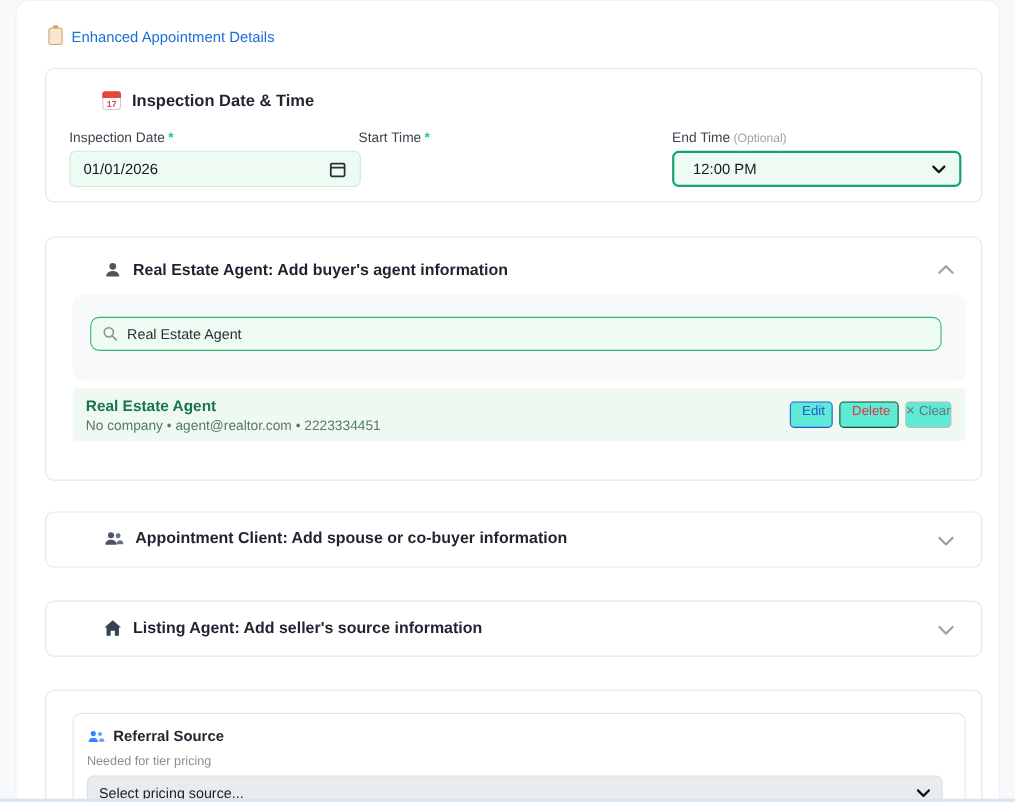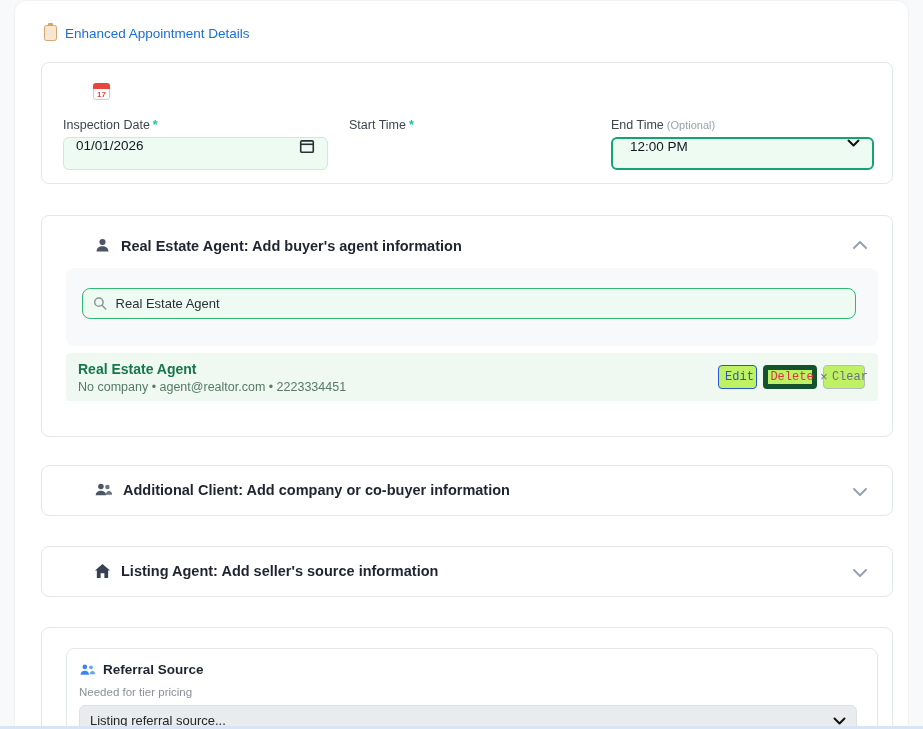--- a/index.html
+++ b/index.html
@@ -23,21 +23,21 @@
   .card-head { position:absolute; display:flex; align-items:center; gap:10px;padding-left:32px; }
   .card-title { font-size:15px; font-weight:bold; color:#1f2430; }
   .card-title.sm { font-size:14.5px; }
 
   
   #card-inspection { top:62px; height:122px; }
   .field-label { position:absolute; top:55px; font-size:12.5px; color:#3d454f; }
   .req { color:#16c5a3; font-weight:bold; margin-left:3px; }
   .opt { color:#9aa3ad; font-size:11px; margin-left:3px; }
   .mint-field { position:absolute; top:74px; height:33px; background:#edfbf3;
-                border:1px solid #cfe8da; border-radius:6px; display:flex; align-items:flex-start;
+                border:1px solid #cfe8da; border-radius:6px; display:flex; align-items:center;
                 padding:0 12px; font-size:13.5px; color:#12181f; cursor:pointer; }
   .mint-field.strong { border:2px solid #12a571; }
   .grow { flex:1; }
 
   
   .chev { width:16px; height:16px; }
   .acc-chev { position:absolute; right:24px; cursor:pointer; }
 
   
   #card-buyer { top:215px; height:222px; }
@@ -45,24 +45,24 @@
                   background:#f8f9fa; border-radius:8px; }
   .search-input-wrap { position:absolute; left:16px; top:20px; width:774px; height:31px;
                   background:#eefbf3; border:1.5px solid #31b873; border-radius:8px;
                   display:flex; align-items:center; padding:0 10px; gap:8px; }
   .search-input { border:none; outline:none; background:transparent; font-size:13px; color:#2a2f36;
                   font-family:"Liberation Sans","DejaVu Sans",sans-serif; width:100%; }
   .result-row { position:absolute; left:24px; top:137px; width:812px; height:48px;
                 background:#eff9f2; border-radius:4px; }
   .result-name { position:absolute; left:12px; top:8px; font-size:14px; font-weight:bold; color:#17764b; }
   .result-details { position:absolute; left:12px; top:27px; font-size:12.5px; color:#567a66; }
-  .btn { position:absolute; top:12px; height:24px; display:flex; align-items:center; justify-content:center;
-         gap:4px; background:#bef264; border-radius:4px; font-size:12px; cursor:pointer; padding:0 7px;font-family:Liberation Mono, monospace; }
+  .btn { position:absolute; top:12px; height:24px; display:flex; justify-content:center;
+         gap:4px; background:#5eead4; border-radius:4px; font-size:12px; cursor:pointer; padding:0 7px; }
   .btn-edit   { left:652px; width:39px; border:1px solid #2458d6; color:#2458d6; }
-  .btn-delete { left:697px; width:54px; border:5px solid #14532d; color:#dc3545; }
+  .btn-delete { left:697px; width:54px; border:1px solid #14532d; color:#dc3545; }
   .btn-clear  { left:757px; width:42px; border:1px solid #b6bcc4; color:#6b7280; }
   .x-glyph { font-size:13px; line-height:1; }
 
   
   #card-additional { top:465px; height:51px; }
   #card-listing { top:546px; height:51px; }
 
   
   #card-referral-outer { top:627px; height:133px; }
   .inner-card { position:absolute; left:24px; top:20px; width:812px; height:120px;
@@ -92,26 +92,27 @@
     <span class="clipboard"></span>
     <span class="title-link">Enhanced Appointment Details</span>
   </div>
 
   <div class="card" id="card-inspection">
     <div class="card-head" style="left:19px; top:20px;">
       <span class="cal-icon">
         <span class="cal-top"></span>
         <span class="cal-num">17</span>
       </span>
+      <span class="card-title">Inspection Date &amp; Time</span>
     </div>
 
     <div class="field-label" style="left:21px;">
       <span>Inspection Date</span><span class="req">*</span>
     </div>
-    <div class="field-label" style="left:307px;">
+    <div class="field-label" style="left:284px;">
       <span>Start Time</span><span class="req">*</span>
     </div>
     <div class="field-label" style="left:569px;">
       <span>End Time</span><span class="opt">(Optional)</span>
     </div>
 
     <div class="mint-field" style="left:21px; width:265px;">
       <span>01/01/2026</span>
       <span class="grow"></span>
       <svg class="chev" width="13" height="13" viewBox="0 0 14 14">
@@ -181,21 +182,21 @@
   </div>
 
   <div class="card" id="card-additional">
     <div class="card-head" style="left:20px; top:16px;">
       <svg width="19" height="16" viewBox="0 0 22 18">
         <circle cx="8" cy="5" r="3.2" fill="#4b5563"></circle>
         <path d="M2 15c0-3.3 2.7-5.2 6-5.2s6 1.9 6 5.2z" fill="#4b5563"></path>
         <circle cx="15.5" cy="5.5" r="2.6" fill="#6b7280"></circle>
         <path d="M13.4 14.6c.4-2.9 2-4.4 4.1-4.4 1.9 0 3.5 1.5 3.5 4.4z" fill="#6b7280"></path>
       </svg>
-      <span class="card-title sm">Additional Client: Add company or co-buyer information</span>
+      <span class="card-title sm">Appointment Client: Add spouse or co-buyer information</span>
     </div>
     <svg class="acc-chev" style="top:21px;" width="16" height="10" viewBox="0 0 16 10">
       <polyline points="2,2 8,8 14,2" fill="none" stroke="#97a1b2" stroke-width="2" stroke-linecap="round" stroke-linejoin="round"></polyline>
     </svg>
   </div>
 
   <div class="card" id="card-listing">
     <div class="card-head" style="left:20px; top:16px;">
       <svg width="17" height="16" viewBox="0 0 18 17">
         <path d="M9 1L1 8h2v8h4v-5h4v5h4V8h2z" fill="#374151"></path>
@@ -213,21 +214,21 @@
         <svg width="17" height="14" viewBox="0 0 22 18">
           <circle cx="7.5" cy="5" r="3" fill="#3b82f6"></circle>
           <path d="M2 15c0-3.2 2.5-5 5.5-5s5.5 1.8 5.5 5z" fill="#3b82f6"></path>
           <circle cx="15.5" cy="5.5" r="2.4" fill="#60a5fa"></circle>
           <path d="M13.8 14.5c.4-2.7 1.8-4.1 3.7-4.1 1.8 0 3.2 1.4 3.2 4.1z" fill="#60a5fa"></path>
         </svg>
         <span class="ref-title">Referral Source</span>
       </div>
       <div class="ref-note">Needed for tier pricing</div>
       <div class="ref-select">
-        <span>Listing referral source...</span>
+        <span>Select pricing source...</span>
         <span class="grow"></span>
         <svg width="13" height="8" viewBox="0 0 13 8">
           <polyline points="1.5,1.5 6.5,6.5 11.5,1.5" fill="none" stroke="#111" stroke-width="2" stroke-linecap="round" stroke-linejoin="round"></polyline>
         </svg>
       </div>
     </div>
   </div>
 
   <div class="bottom-strip"></div>
 </div>

